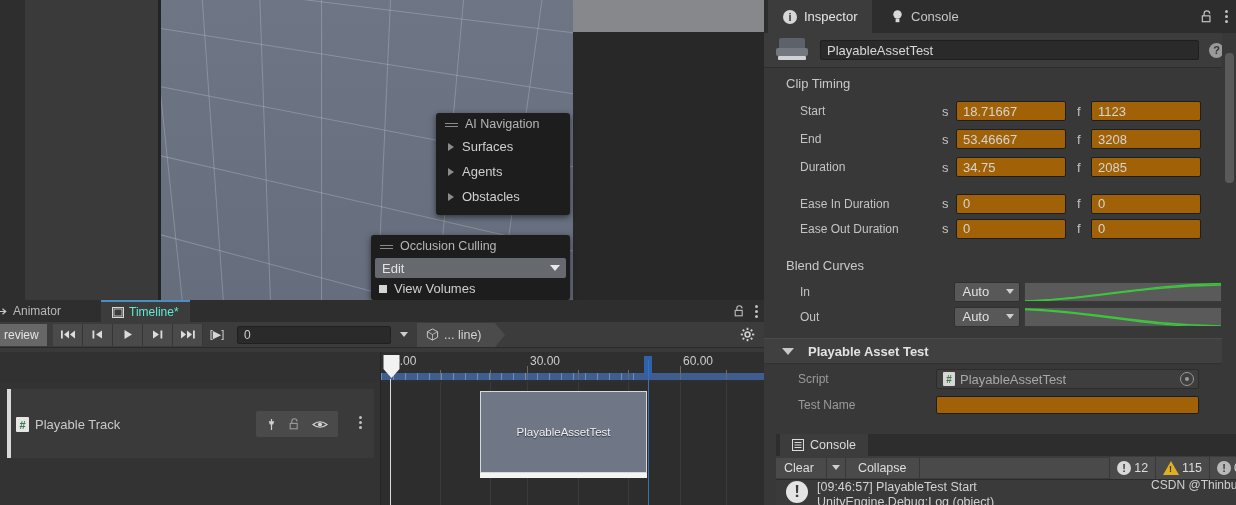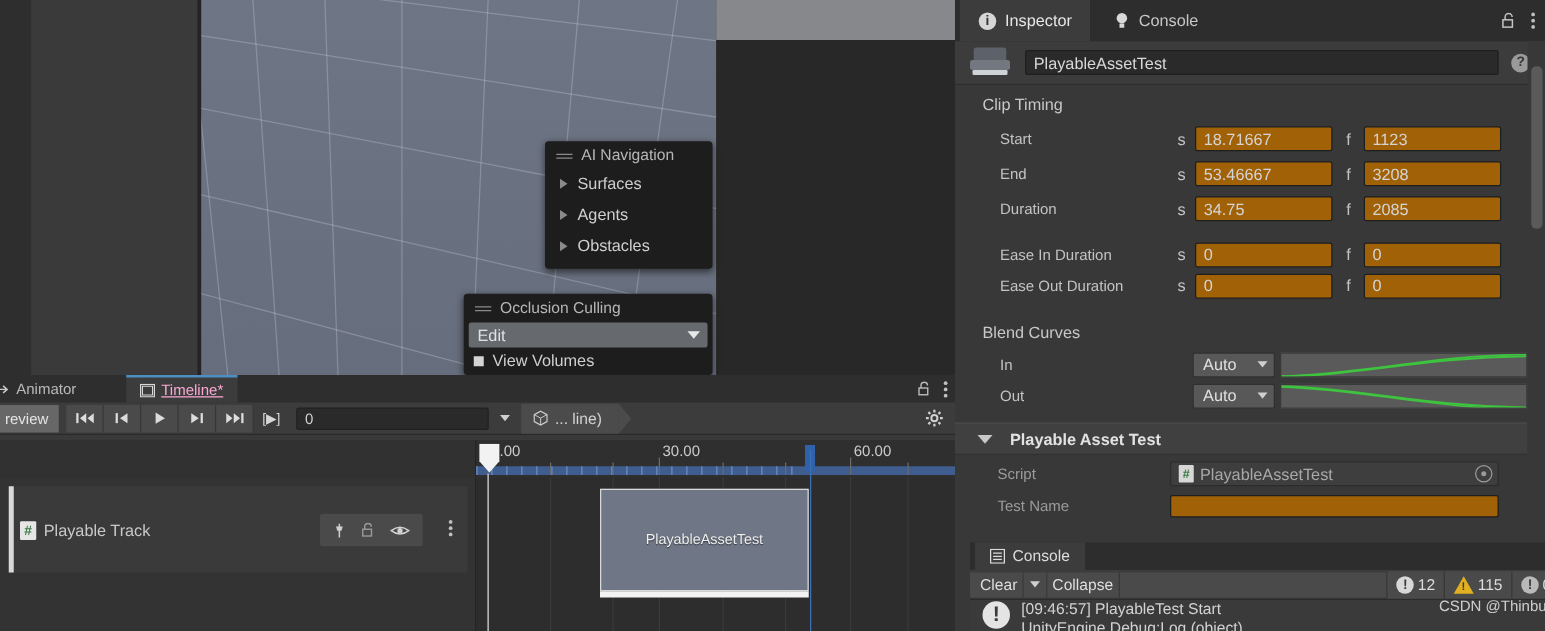--- a/index.html
+++ b/index.html
@@ -58,21 +58,21 @@
   .occ-chk span { font-size: 13px; color: #cfcfcf; }
 
   
   #timeline { position: absolute; left: 0; top: 300px; width: 764px; height: 205px; background: #383838; }
 
   .tabbar { position: relative; height: 22px; background: #2e2e2e; }
   .tab {
     position: absolute; top: 0; height: 22px; display: flex; align-items: center; gap: 5px;
     padding: 0 11px; font-size: 12px; color: #b9b9b9; white-space: nowrap;
   }
-  .tab.active { background: #3c3c3c; color: #f9a8d4; border-top: 2px solid #4a8ec2; text-decoration: underline; }
+  .tab.active { background: #3c3c3c; color: #5eead4; border-top: 2px solid #4a8ec2; }
   .tabbar-right { position: absolute; right: 6px; top: 0; height: 22px; display: flex; align-items: center; gap: 10px; }
 
   .tl-toolbar { height: 26px; background: #3c3c3c; display: flex; align-items: center; border-bottom: 1px solid #2a2a2a; }
   .tbtn {
     height: 22px; min-width: 30px; background: #4a4a4a; border-right: 1px solid #363636;
     display: flex; align-items: center; justify-content: center; color: #d6d6d6; font-size: 11px;
   }
   .tbtn.flat { background: transparent; border-right: none; }
   .preview-btn {
     height: 22px; background: #676767; color: #e4e4e4; font-size: 12px;
@@ -180,21 +180,21 @@
     display:flex;align-items:center;justify-content:center;border-radius:1px;flex:none;}
   .target-ico { width: 14px; height: 14px; border-radius: 50%; border: 1.5px solid #9a9a9a; display:flex;align-items:center;justify-content:center;}
   .target-ico b { width: 4px; height: 4px; border-radius: 50%; background: #9a9a9a; display:block;}
 
   
   #console { position: absolute; left: 776px; top: 434px; width: 472px; height: 71px; background: #383838; }
   #con-tabbar { position: relative; height: 22px; background: #2d2d2d; }
   #con-tab { position: absolute; left: 4px; top: 0; height: 22px; display: flex; align-items: center; gap: 6px;
     padding: 0 12px; background: #3c3c3c; font-size: 12.5px; color: #dcdcdc; }
   #con-toolbar { height: 24px; background: #3c3c3c; display: flex; align-items: center; border-bottom: 1px solid #2b2b2b; }
-  .con-btn { height: 20px; background: #4a4a4a; display: flex; align-items: center; padding: 0 4px;
+  .con-btn { height: 20px; background: #4a4a4a; display: flex; align-items: center; padding: 0 12px;
     color: #dedede; font-size: 12.5px; border-right: 1px solid #383838; }
   .count-chip { height: 22px; display: flex; align-items: center; gap: 3px; padding: 0 7px;
     background: #4a4a4a; color: #dcdcdc; font-size: 12.5px; border-left: 1px solid #383838; }
   .badge-err { width: 14px; height: 14px; border-radius: 50%; background: #d8d8d8; color: #3a3a3a;
     font-size: 11px; font-weight: bold; display:flex;align-items:center;justify-content:center; }
   .badge-warn { width: 0; height: 0; border-left: 8px solid transparent; border-right: 8px solid transparent;
     border-bottom: 14px solid #e0b020; position: relative; }
   .badge-warn::after { content: "!"; position: absolute; left: -2px; top: 3px; font-size: 9px; color: #3a3a3a; font-weight: bold; }
   #con-list { position: absolute; left: 0; top: 46px; width: 472px; height: 25px; background: #3a3a3a; overflow: hidden; }
   #con-entry { display: flex; gap: 9px; padding: 0 0 0 10px; }

